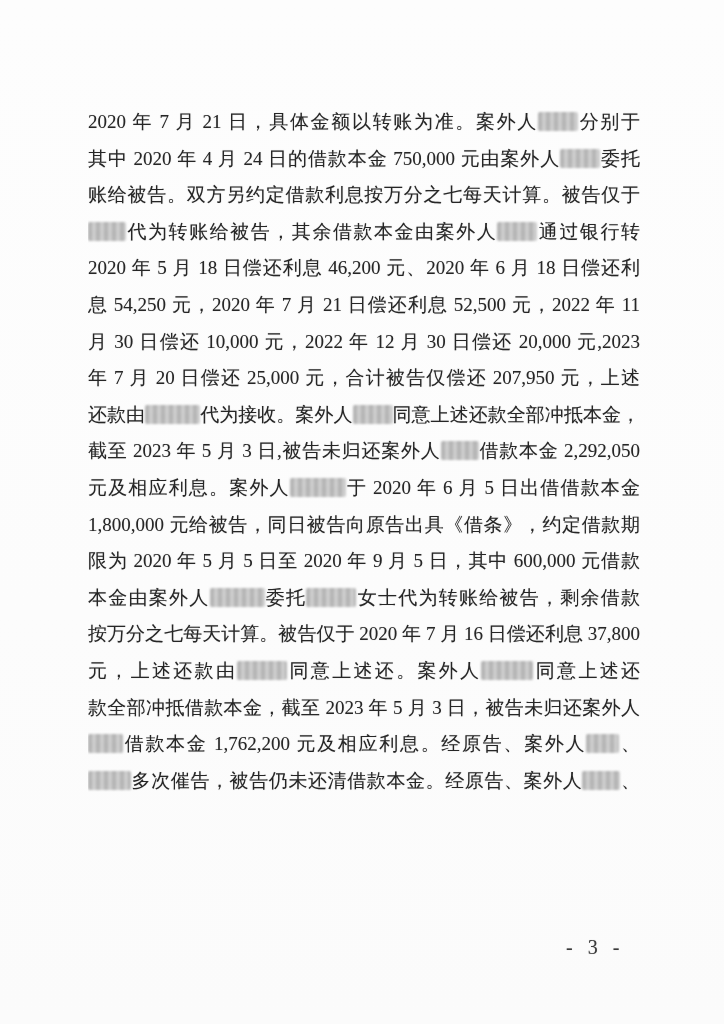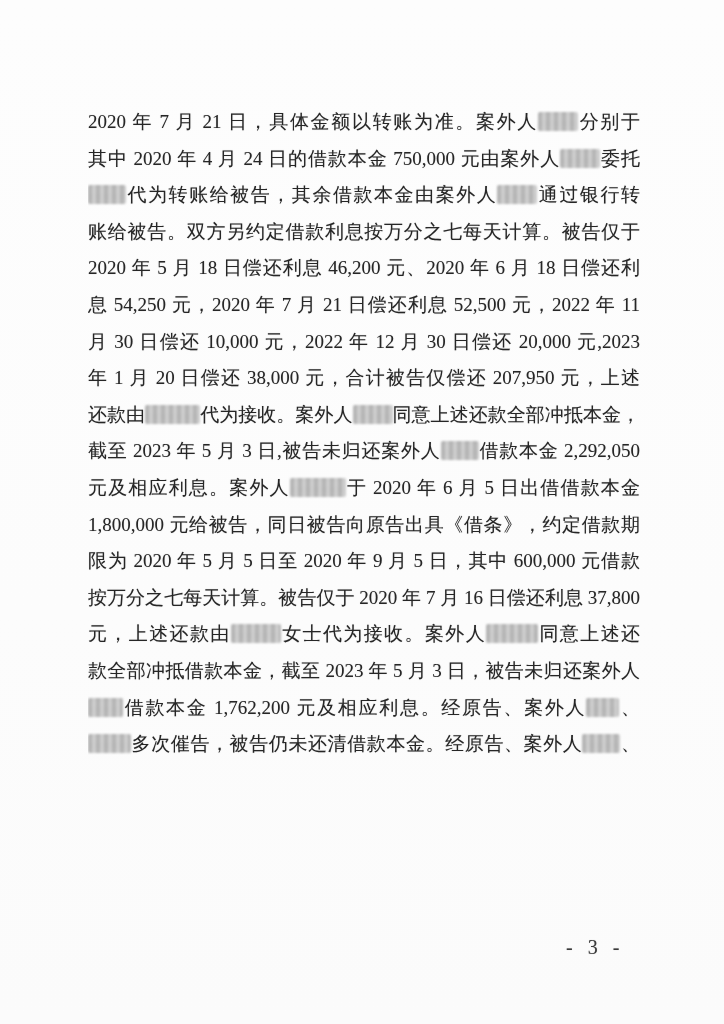--- a/index.html
+++ b/index.html
@@ -50,31 +50,32 @@
     white-space: nowrap;
   }
 </style>
 </head>
 <body>
 
 <div class="page">
   <div class="text-block" id="text-block">
       <div class="line"><span>2020 年 7 月 21 日，具体金额以转账为准。案外人</span><span class="redact" style="width: 40px;"></span><span>分别于 2020</span></div>
       <div class="line"><span>其中 2020 年 4 月 24 日的借款本金 750,000 元由案外人</span><span class="redact" style="width: 40px;"></span><span>委托</span></div>
+      <div class="line"><span>账给被告。双方另约定借款利息按万分之七每天计算。被告仅于</span></div>
       <div class="line"><span class="redact" style="width: 38px;"></span><span>代为转账给被告，其余借款本金由案外人</span><span class="redact" style="width: 40px;"></span><span>通过银行转</span></div>
-      <div class="line"><span>账给被告。双方另约定借款利息按万分之七每天计算。被告仅于</span></div>
       <div class="line"><span>2020 年 5 月 18 日偿还利息 46,200 元、2020 年 6 月 18 日偿还利</span></div>
       <div class="line"><span>息 54,250 元，2020 年 7 月 21 日偿还利息 52,500 元，2022 年 11</span></div>
       <div class="line"><span>月 30 日偿还 10,000 元，2022 年 12 月 30 日偿还 20,000 元,2023</span></div>
-      <div class="line"><span>年 1 月 20 日偿还 38,000 元，合计被告仅偿还 207,950 元，上述</span></div>
+      <div class="line"><span>年 7 月 20 日偿还 25,000 元，合计被告仅偿还 207,950 元，上述</span></div>
       <div class="line"><span>还款由</span><span class="redact" style="width: 55px;"></span><span>代为接收。案外人</span><span class="redact" style="width: 40px;"></span><span>同意上述还款全部冲抵本金，</span></div>
       <div class="line"><span>截至 2023 年 5 月 3 日,被告未归还案外人</span><span class="redact" style="width: 38px;"></span><span>借款本金 2,292,050</span></div>
       <div class="line"><span>元及相应利息。案外人</span><span class="redact" style="width: 56px;"></span><span>于 2020 年 6 月 5 日出借借款本金</span></div>
       <div class="line"><span>1,800,000 元给被告，同日被告向原告出具《借条》，约定借款期</span></div>
       <div class="line"><span>限为 2020 年 5 月 5 日至 2020 年 9 月 5 日，其中 600,000 元借款</span></div>
+      <div class="line"><span>本金由案外人</span><span class="redact" style="width: 55px;"></span><span>委托</span><span class="redact" style="width: 50px;"></span><span>女士代为转账给被告，剩余借款</span></div>
       <div class="line"><span>按万分之七每天计算。被告仅于 2020 年 7 月 16 日偿还利息 37,800</span></div>
-      <div class="line"><span>元，上述还款由</span><span class="redact" style="width: 50px;"></span><span>女士代为接收。案外人</span><span class="redact" style="width: 52px;"></span><span>同意上述还</span></div>
+      <div class="line"><span>元，上述还款由</span><span class="redact" style="width: 50px;"></span><span>同意上述还。案外人</span><span class="redact" style="width: 52px;"></span><span>同意上述还</span></div>
       <div class="line"><span>款全部冲抵借款本金，截至 2023 年 5 月 3 日，被告未归还案外人</span></div>
       <div class="line"><span class="redact" style="width: 35px;"></span><span>借款本金 1,762,200 元及相应利息。经原告、案外人</span><span class="redact" style="width: 33px;"></span><span>、</span></div>
       <div class="line"><span class="redact" style="width: 43px;"></span><span>多次催告，被告仍未还清借款本金。经原告、案外人</span><span class="redact" style="width: 38px;"></span><span>、</span></div>
     </div>
   <div class="page-number">- 3 -</div>
 </div>
 
 </body></html>

